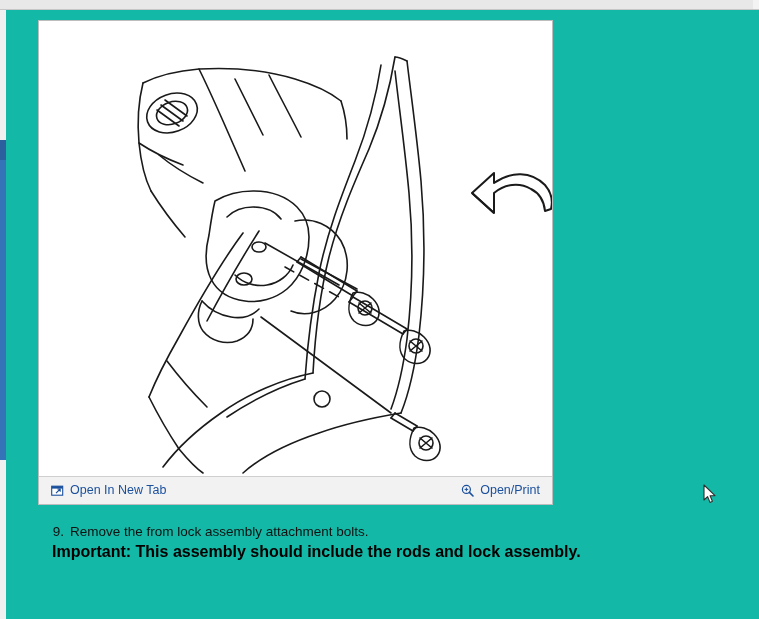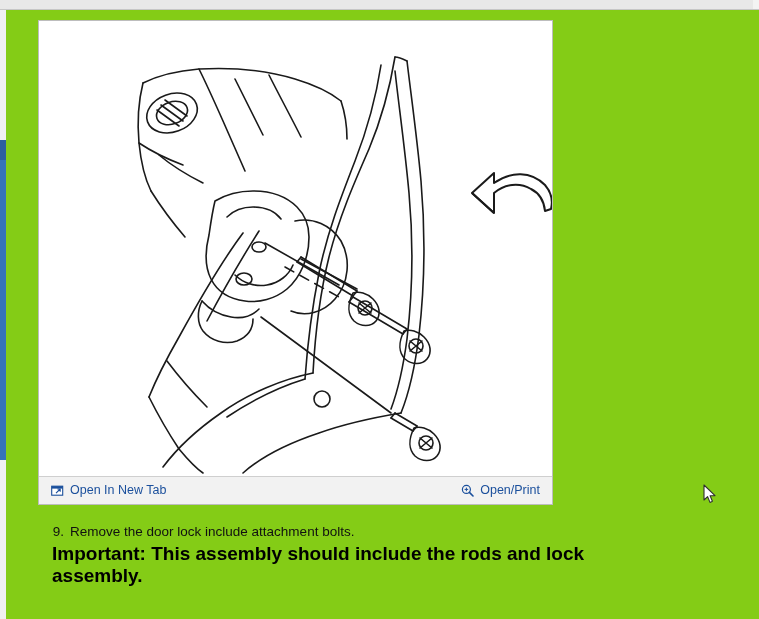--- a/index.html
+++ b/index.html
@@ -10,21 +10,21 @@
   body {
     width: 759px;
     height: 619px;
     overflow: hidden;
     font-family: "Liberation Sans", sans-serif;
     position: relative;
   }
   .page {
     position: absolute;
     inset: 0;
-    background: #84cc16;
+    background: #14b8a6;
   }
   
   .top-strip {
     position: absolute;
     top: 0;
     left: 0;
     width: 759px;
     height: 9px;
     background: #e8e8e8;
     border-bottom: 1px solid #c6c6c6;
@@ -145,21 +145,21 @@
     padding-right: 6px;
     flex: 0 0 auto;
   }
   .step-text {
     flex: 1 1 auto;
   }
   .important-row {
     margin-top: 4px;
     padding-left: 14px;
     font-weight: bold;
-    font-size: 19px;
+    font-size: 16px;
     color: #000000;
   }
   
   .cursor {
     position: absolute;
     left: 703px;
     top: 484px;
     width: 14px;
     height: 20px;
   }
@@ -287,21 +287,21 @@
           </svg>
         </span>
         <span class="label">Open/Print</span>
       </a>
     </div>
   </div>
 
   <div class="steps">
     <div class="step-row">
       <span class="step-num">9.</span>
-      <span class="step-text">Remove the door lock include attachment bolts.</span>
+      <span class="step-text">Remove the from lock assembly attachment bolts.</span>
     </div>
     <div class="important-row">Important: This assembly should include the rods and lock assembly.</div>
   </div>
 
   <div class="cursor">
     <svg viewBox="0 0 14 20" width="14" height="20">
       <path d="M1 1 L1 16 L4.6 12.6 L7 18.4 L9.4 17.3 L7.1 11.8 L12 11.6 Z" fill="#ffffff" stroke="#303030" stroke-width="1.1" stroke-linejoin="round"></path>
     </svg>
   </div>
 

